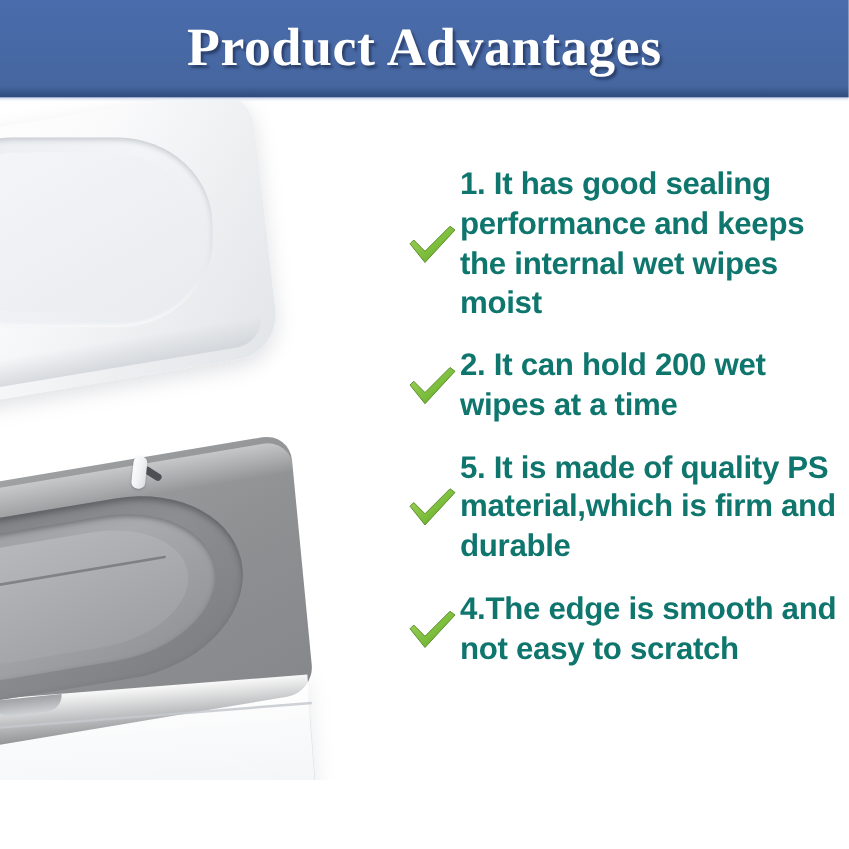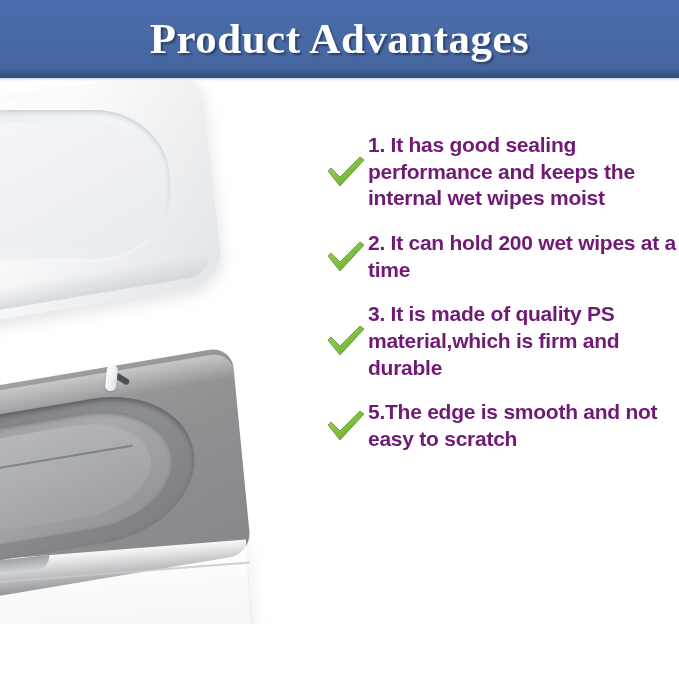--- a/index.html
+++ b/index.html
@@ -294,23 +294,23 @@
   }
   .check-wrap svg {
     display: block;
     width: 40px;
     height: 34px;
   }
   .adv-text {
     flex: 1 1 auto;
     font-family: "Liberation Sans", sans-serif;
     font-weight: bold;
-    font-size: 21px;
+    font-size: 25px;
     line-height: 1.27;
-    color: #701a75;
+    color: #0f766e;
     letter-spacing: -0.25px;
     margin-left: 1px;
   }
 </style>
 </head>
 <body>
 
 <div id="page">
 
   <div class="banner">
@@ -385,35 +385,35 @@
           <defs>
             <linearGradient id="cg3" x1="0" y1="0" x2="1" y2="1">
               <stop offset="0%" stop-color="#A3D15F"></stop>
               <stop offset="55%" stop-color="#7DBE3C"></stop>
               <stop offset="100%" stop-color="#5E9A28"></stop>
             </linearGradient>
           </defs>
           <path d="M2 16 L5 13 L14 22 L34 2 L38 5 L14 31 Z" fill="url(#cg3)" stroke="#4E8520" stroke-width="0.7"></path>
         </svg>
       </span>
-      <span class="adv-text">3. It is made of quality PS material,which is firm and durable</span>
+      <span class="adv-text">5. It is made of quality PS material,which is firm and durable</span>
     </div>
 
     <div class="adv-item">
       <span class="check-wrap">
         <svg viewBox="0 0 40 34" xmlns="http://www.w3.org/2000/svg">
           <defs>
             <linearGradient id="cg4" x1="0" y1="0" x2="1" y2="1">
               <stop offset="0%" stop-color="#A3D15F"></stop>
               <stop offset="55%" stop-color="#7DBE3C"></stop>
               <stop offset="100%" stop-color="#5E9A28"></stop>
             </linearGradient>
           </defs>
           <path d="M2 16 L5 13 L14 22 L34 2 L38 5 L14 31 Z" fill="url(#cg4)" stroke="#4E8520" stroke-width="0.7"></path>
         </svg>
       </span>
-      <span class="adv-text">5.The edge is smooth and not easy to scratch</span>
+      <span class="adv-text">4.The edge is smooth and not easy to scratch</span>
     </div>
 
 
   </div>
 
 </div>
 
 </body></html>

